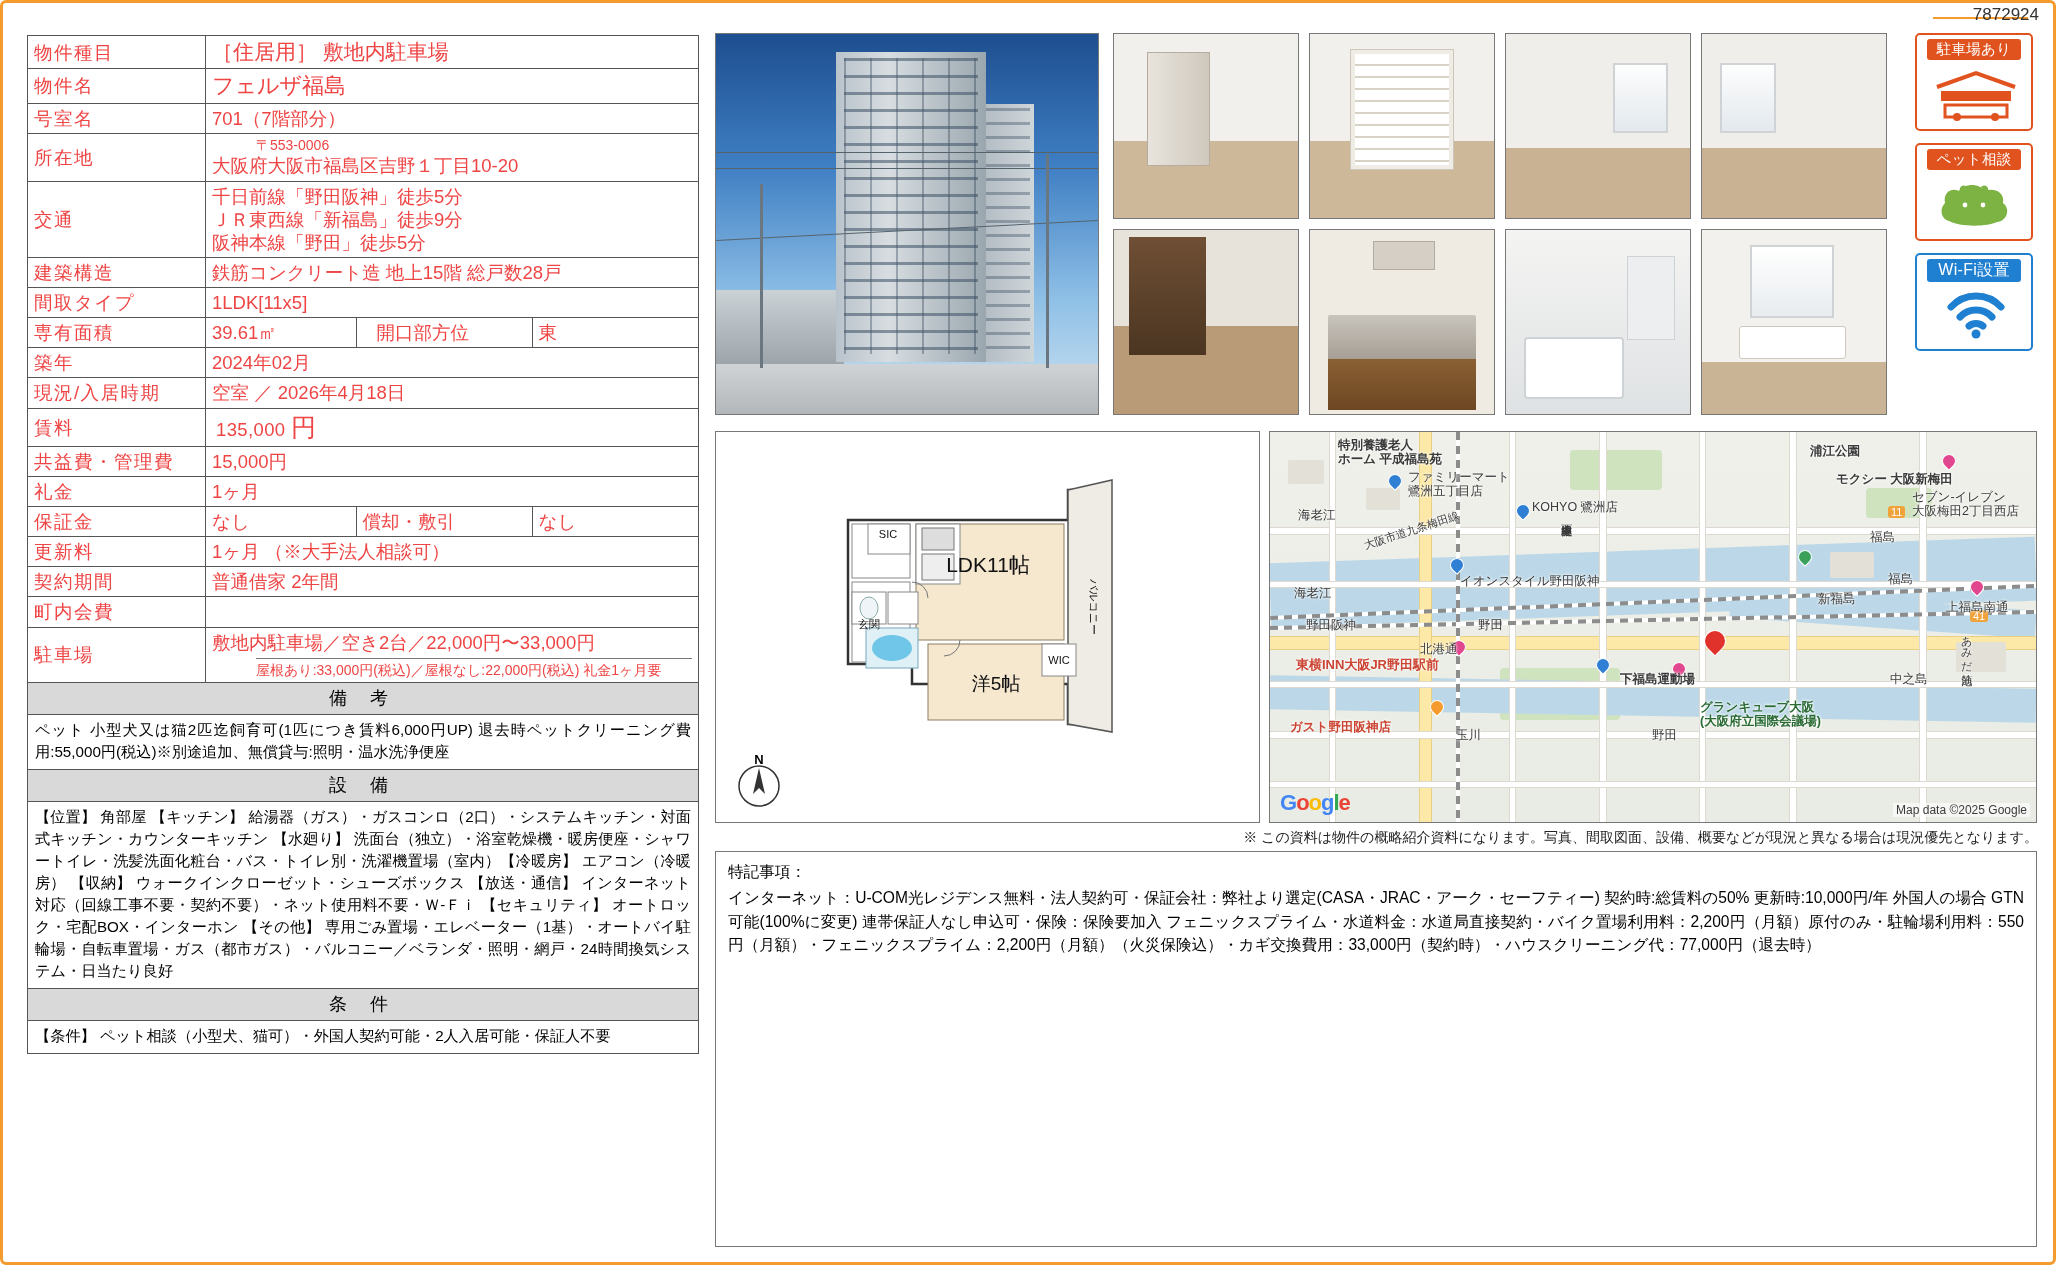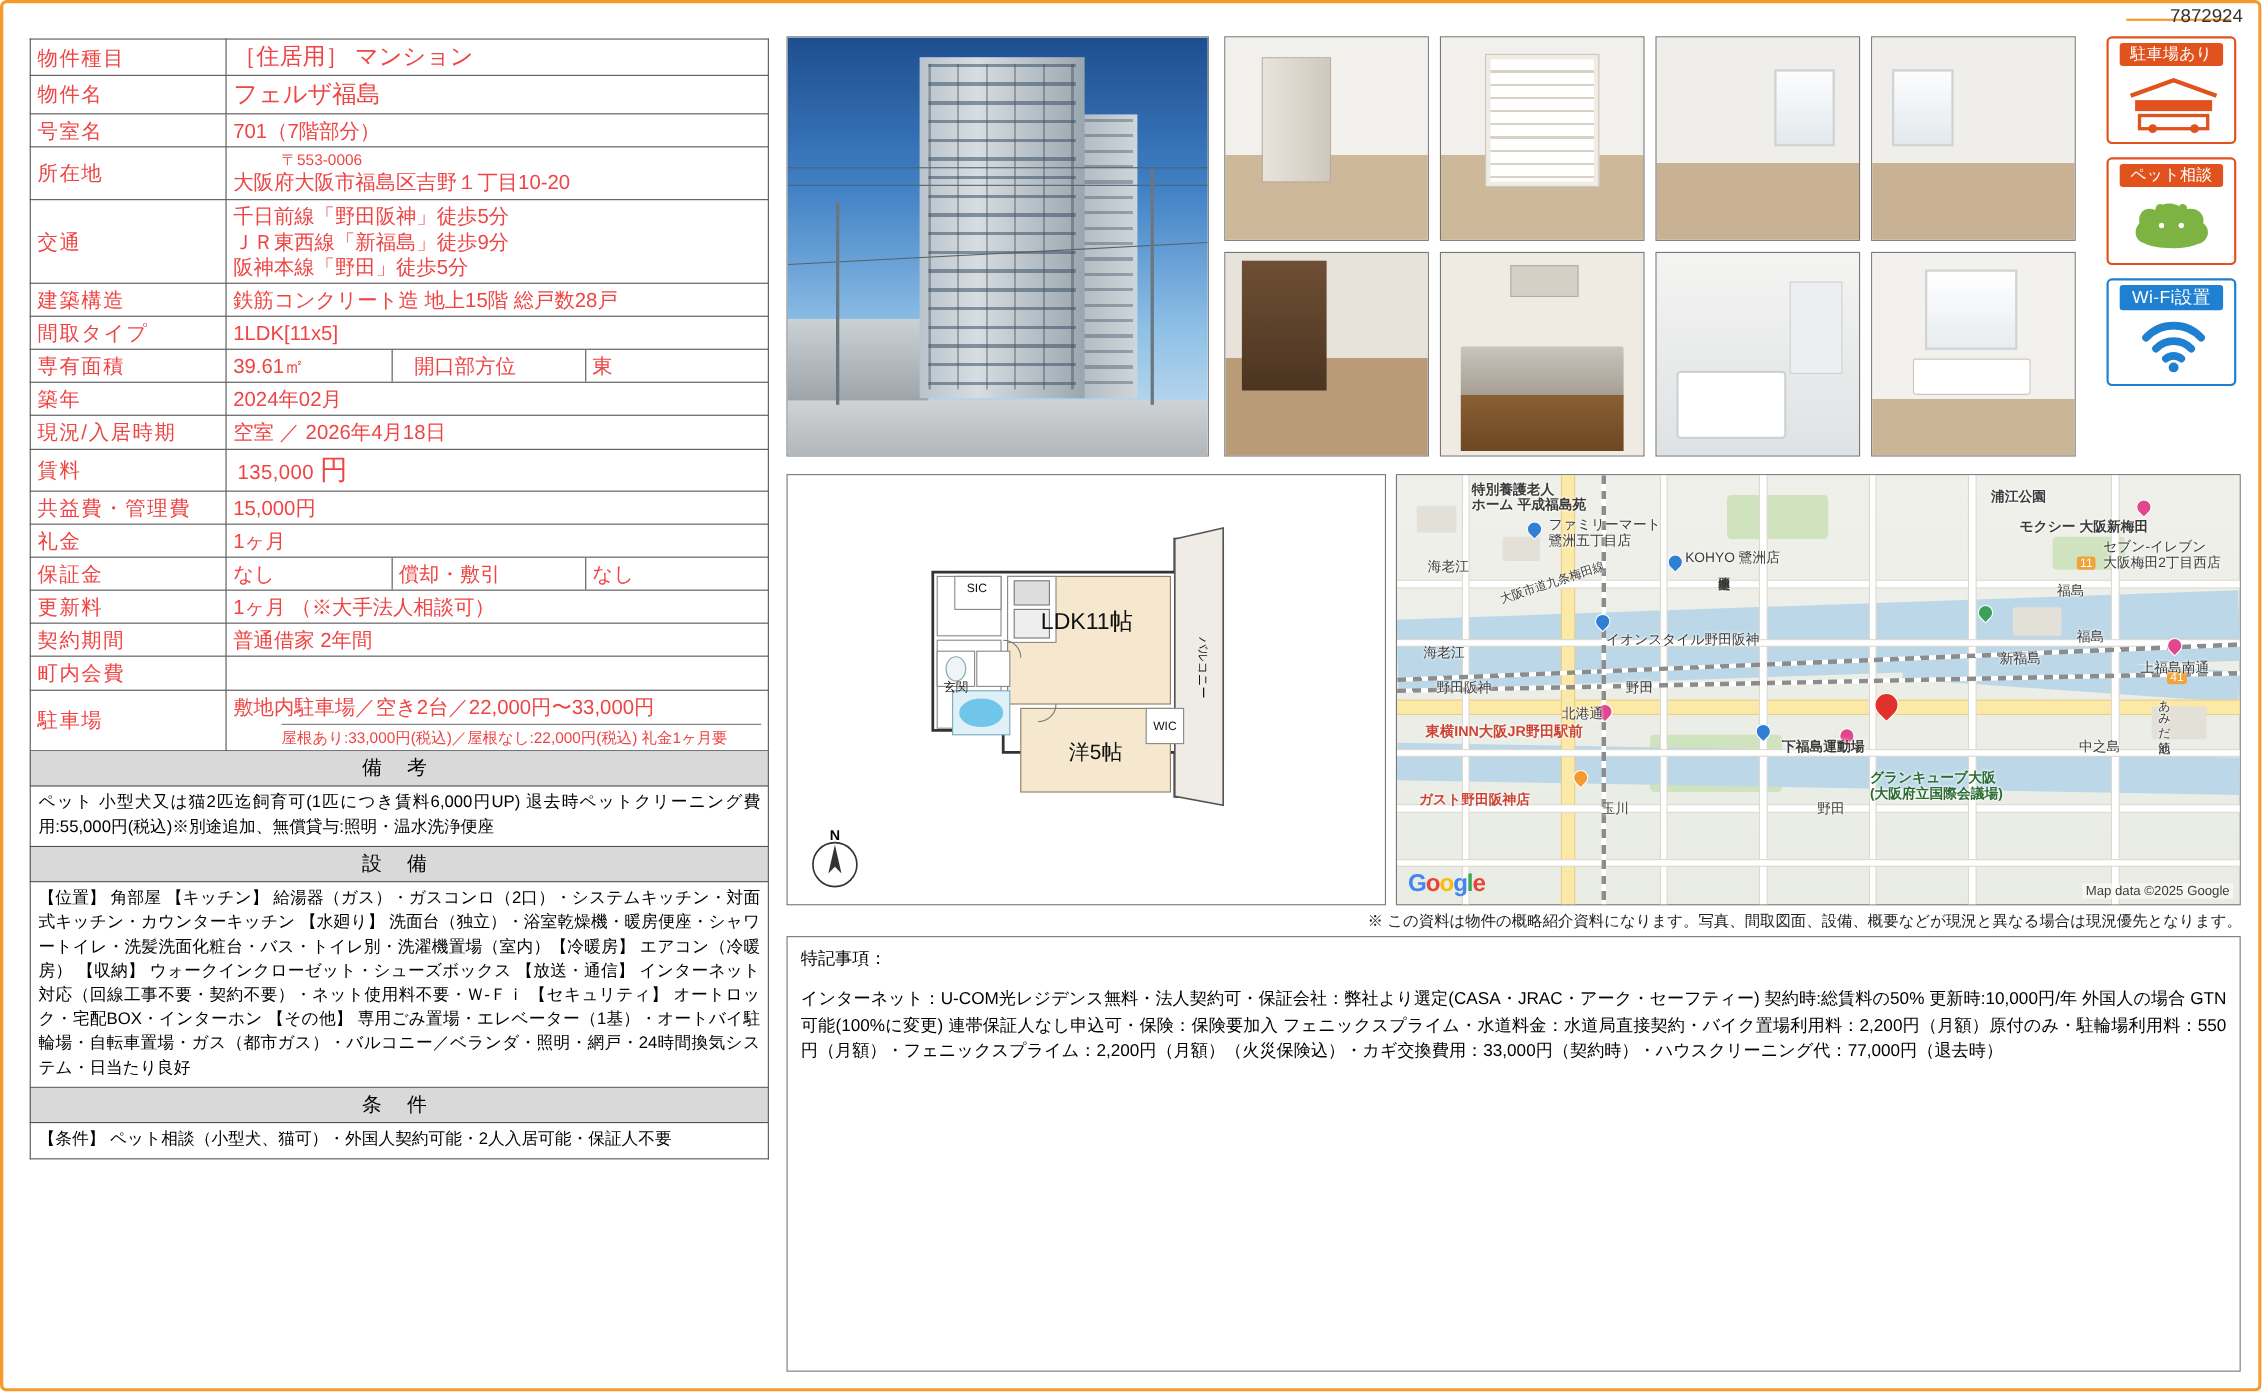--- a/index.html
+++ b/index.html
@@ -303,37 +303,37 @@
   
   .map-note {
     position:absolute; left: 1140px; top: 826px; width: 895px;
     font-size: 14px; color:#222; text-align:right;
   }
   .remarks {
     position: absolute; left: 712px; top: 848px; width: 1322px; height: 396px;
     border: 1.5px solid #777; padding: 8px 12px;
     font-size: 15.6px; line-height: 1.5; color:#000;
   }
-  .remarks .ttl { margin-bottom: 14px; }
+  .remarks .ttl { margin-bottom: 3px; }
   .remarks p { margin: 0; text-align: justify; }
 </style>
 </head>
 <body>
 
 <div class="page">
 
   <div class="top-rule"></div>
   <div id="doc-id">7872924</div>
 
   <div class="left-col">
     <table class="spec">
       <tbody>
           <tr>
         <td class="lbl">物件種目</td>
-        <td class="val" style="font-size:21px">［住居用］ マンション</td>
+        <td class="val" style="font-size:21px">［住居用］ 敷地内駐車場</td>
       </tr>
       <tr>
         <td class="lbl">物件名</td>
         <td class="val" style="font-size:22px">フェルザ福島</td>
       </tr>
       <tr>
         <td class="lbl">号室名</td>
         <td class="val">701（7階部分）</td>
       </tr>
       <tr>

